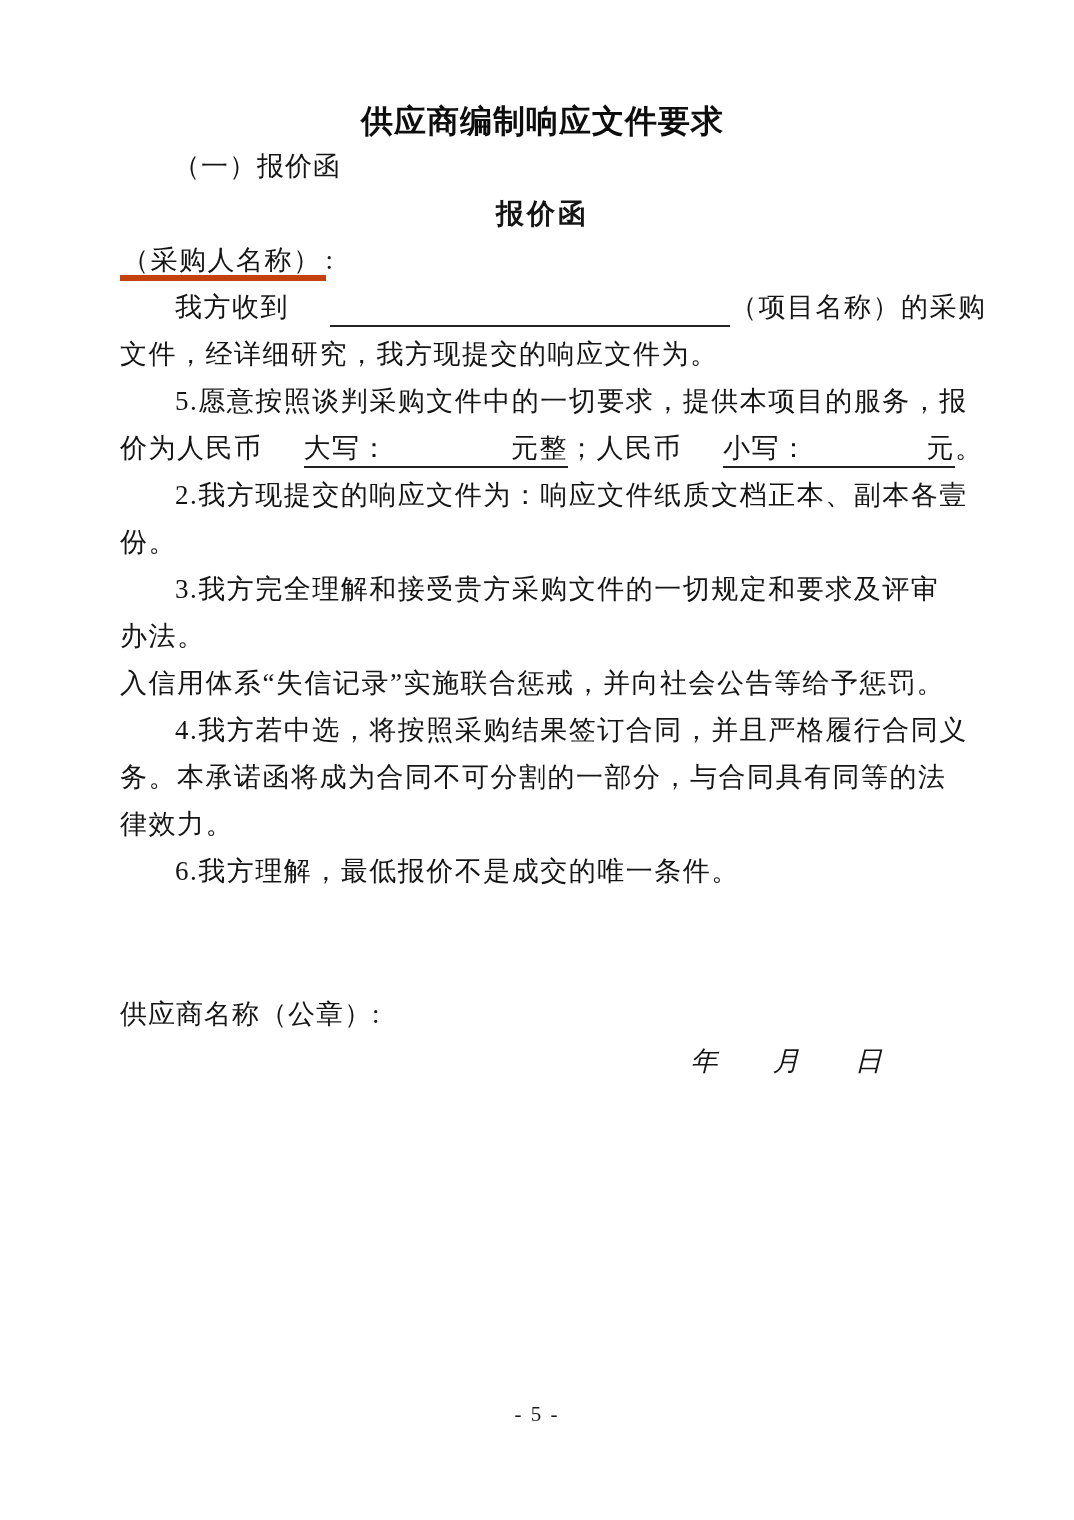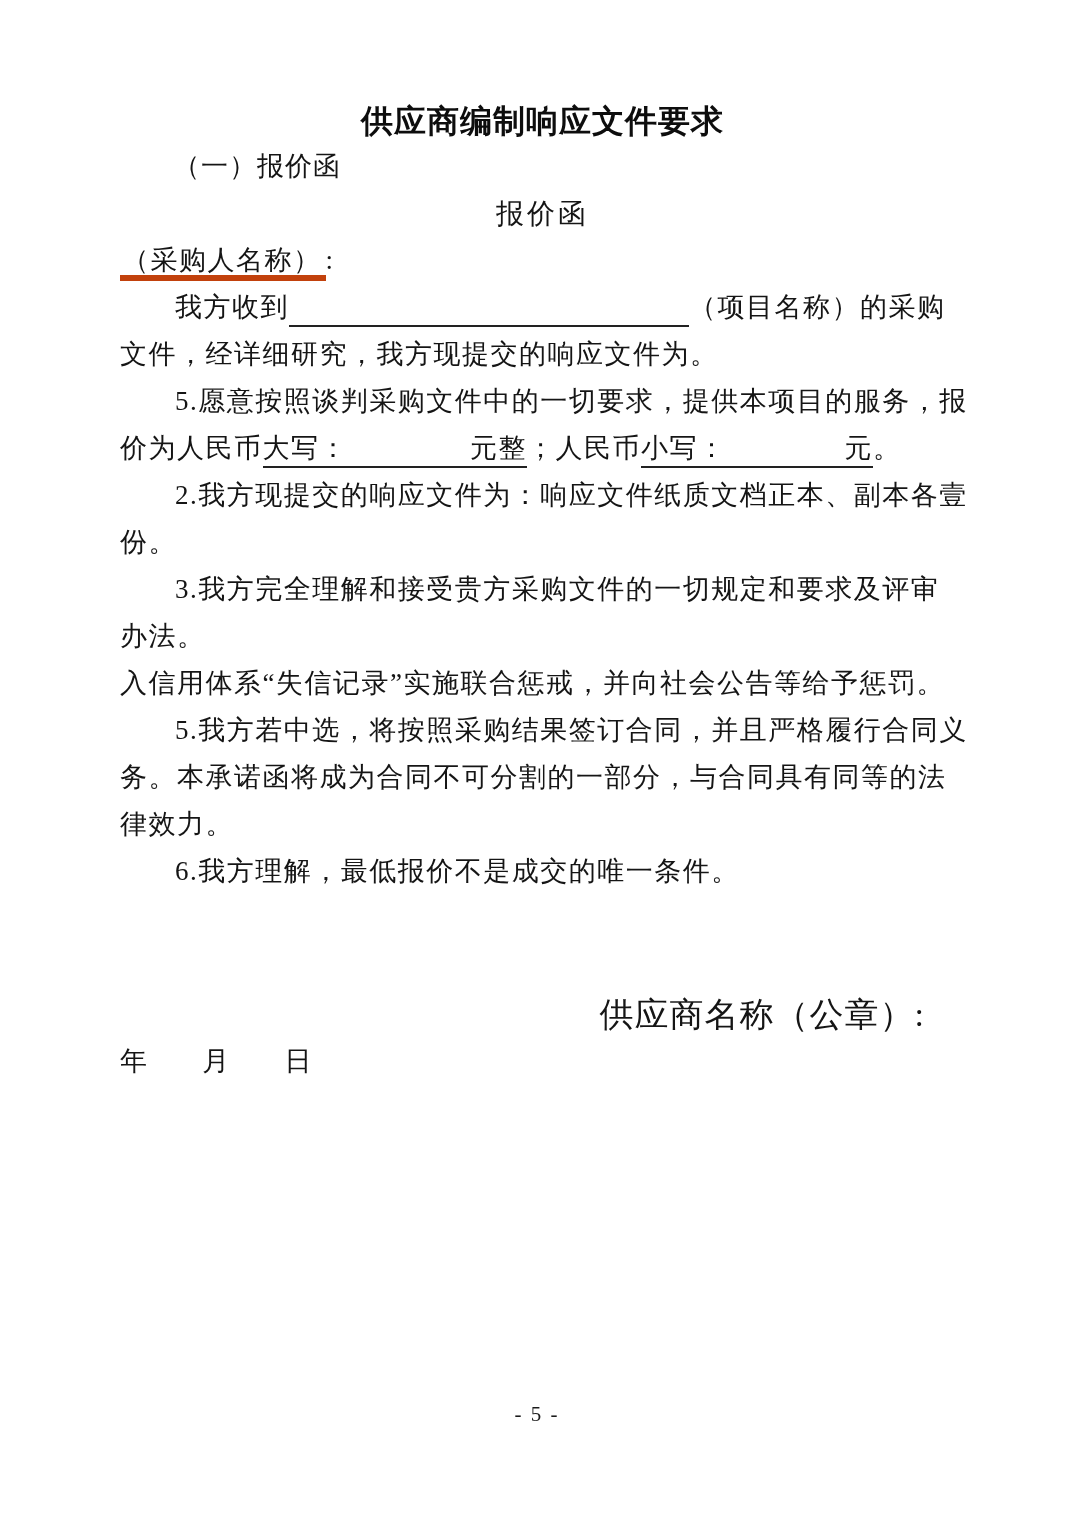--- a/index.html
+++ b/index.html
@@ -33,64 +33,65 @@
     letter-spacing: 1px;
   }
   .h2 {
     font-size: 27px;
     line-height: 47px;
     padding-left: 53px;
     letter-spacing: 1px;
   }
   .letter-title {
     font-size: 28px;
-    font-weight: normal;
+    font-weight: bold;
     text-align: center;
     line-height: 47px;
     letter-spacing: 3px;
   }
   .line {
     font-size: 27px;
     line-height: 47px;
     letter-spacing: 1.5px;
     white-space: nowrap;
   }
   .indent { padding-left: 55px; }
   .u {
     border-bottom: 6px solid #c2410c;
     padding: 0 4px 0 2px;
   }
   .ufill {
     display: inline-block;
     border-bottom: 2px solid #222222;
     line-height: 36px;
+    margin-left: 41px;
   }
   .gap {
     display: inline-block;
     height: 1px;
     vertical-align: baseline;
   }
   .gap-project { width: 400px; }
   .gap-daxie   { width: 122px; }
   .gap-xiaoxie { width: 118px; }
   .signature { margin-top: 96px; }
   .sig-name {
-    text-align: right;
     padding-right: 40px;
-    font-size: 34px;
+    font-size: 27px;
     line-height: 47px;
     letter-spacing: 1px;
   }
   .sig-date {
-    text-align: left;
+    text-align: right;
     padding-right: 82px;
     font-size: 27px;
     line-height: 47px;
     letter-spacing: 1px;
     white-space: pre;
+    font-style: italic;
   }
   .page-footer {
     position: absolute;
     top: 1400px;
     left: 0;
     width: 1074px;
     text-align: center;
     font-size: 21px;
     line-height: 28px;
     letter-spacing: 2px;
@@ -118,21 +119,21 @@
   <div class="line"><span>价为人民币</span><span class="ufill"><span>大写：</span><span class="gap gap-daxie"></span><span>元整</span></span><span>；人民币</span><span class="ufill"><span>小写：</span><span class="gap gap-xiaoxie"></span><span>元</span></span><span>。</span></div>
 
   <div class="line indent">2.我方现提交的响应文件为：响应文件纸质文档正本、副本各壹</div>
   <div class="line">份。</div>
 
   <div class="line indent">3.我方完全理解和接受贵方采购文件的一切规定和要求及评审</div>
   <div class="line">办法。</div>
 
   <div class="line">入信用体系“失信记录”实施联合惩戒，并向社会公告等给予惩罚。</div>
 
-  <div class="line indent">5.我方若中选，将按照采购结果签订合同，并且严格履行合同义</div>
+  <div class="line indent">4.我方若中选，将按照采购结果签订合同，并且严格履行合同义</div>
   <div class="line">务。本承诺函将成为合同不可分割的一部分，与合同具有同等的法</div>
   <div class="line">律效力。</div>
 
   <div class="line indent">6.我方理解，最低报价不是成交的唯一条件。</div>
 
   <div class="signature">
     <div class="sig-name">供应商名称（公章）:</div>
     <div class="sig-date">年       月       日</div>
   </div>
 

